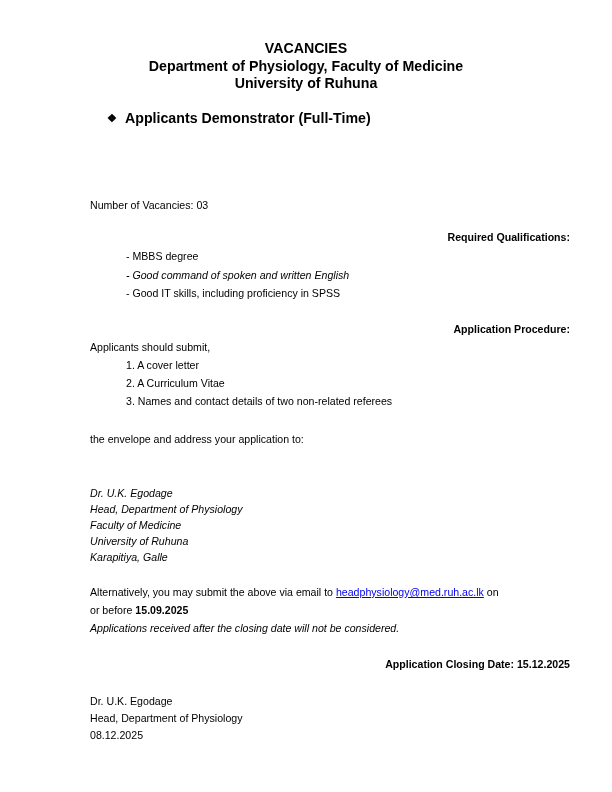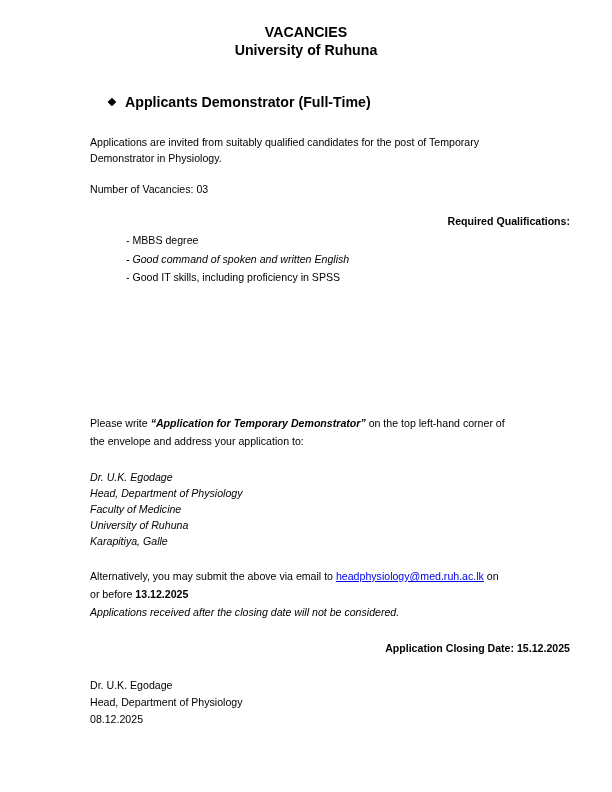--- a/index.html
+++ b/index.html
@@ -10,21 +10,21 @@
     body {
       width: 612px;
       height: 792px;
       position: relative;
       overflow: hidden;
       color: #000000;
       font-family: "Liberation Sans", sans-serif;
     }
     .page {
       position: absolute;
-      left: 0; top: 0;
+      left: 0; top: 16px;
       width: 612px; height: 555px;
     }
     .header {
       position: absolute;
       left: 0; top: 24px;
       width: 612px;
       text-align: center;
       font-family: "Liberation Sans", sans-serif;
       font-weight: bold;
       font-size: 14.2px;
@@ -63,60 +63,63 @@
       text-decoration: underline;
     }
   </style>
 </head>
 <body>
 
 <div class="page">
 
   <div class="header">
     <div>VACANCIES</div>
+    <div>Department of Physiology, Faculty of Medicine</div>
     <div>University of Ruhuna</div>
   </div>
 
   <div class="post-title">
     <span class="bullet">❖</span><span>Applicants Demonstrator (Full-Time)</span>
   </div>
 
-  <div class="body-text" style="top:134px;">
-    <div>Applications are invited from suitably qualified candidates for the post of Temporary</div>
-    <div>Demonstrator in Physiology.</div>
-  </div>
 
   <div class="body-text" style="top:181px;">Number of Vacancies: 03</div>
 
   <div class="body-text" style="top:213px;">
     <div class="b">Required Qualifications:</div>
     <div style="margin-top:2px;">
       <div class="indent" style="line-height:18.5px;">- MBBS degree</div>
       <div class="indent" style="line-height:18.5px;font-style:italic;">- Good command of spoken and written English</div>
       <div class="indent" style="line-height:18.5px;">- Good IT skills, including proficiency in SPSS</div>
     </div>
   </div>
 
+  <div class="body-text" style="top:304px;">
+    <div class="b" style="line-height:18px;">Application Procedure:</div>
+    <div style="line-height:18px;">Applicants should submit,</div>
+    <div class="indent" style="line-height:18px;">1. A cover letter</div>
+    <div class="indent" style="line-height:18px;">2. A Curriculum Vitae</div>
+    <div class="indent" style="line-height:18px;">3. Names and contact details of two non-related referees</div>
+  </div>
 
   <div class="body-text" style="top:414px; line-height:18px;">
-    <div><span>Please write </span><span class="bi">“Application for Temporary Demonstrator”</span><span> on the top left-hand corner of</span></div>
     <div>the envelope and address your application to:</div>
   </div>
 
   <div class="body-text i" style="top:469px;">
     <div>Dr. U.K. Egodage</div>
     <div>Head, Department of Physiology</div>
     <div>Faculty of Medicine</div>
     <div>University of Ruhuna</div>
     <div>Karapitiya, Galle</div>
   </div>
 
   <div class="body-text" style="top:567px; line-height:18px;">
     <div><span>Alternatively, you may submit the above via email to </span><a class="email" href="#">headphysiology@med.ruh.ac.lk</a><span>  on</span></div>
-    <div><span>or before </span><span class="b">13.12.2025</span></div>
+    <div><span>or before </span><span class="b">15.09.2025</span></div>
     <div class="i">Applications received after the closing date will not be considered.</div>
   </div>
 
   <div class="body-text b" style="top:640px;">Application Closing Date: 15.12.2025</div>
 
   <div class="body-text" style="top:677px; line-height:17px;">
     <div>Dr. U.K. Egodage</div>
     <div>Head, Department of Physiology</div>
     <div>08.12.2025</div>
   </div>

